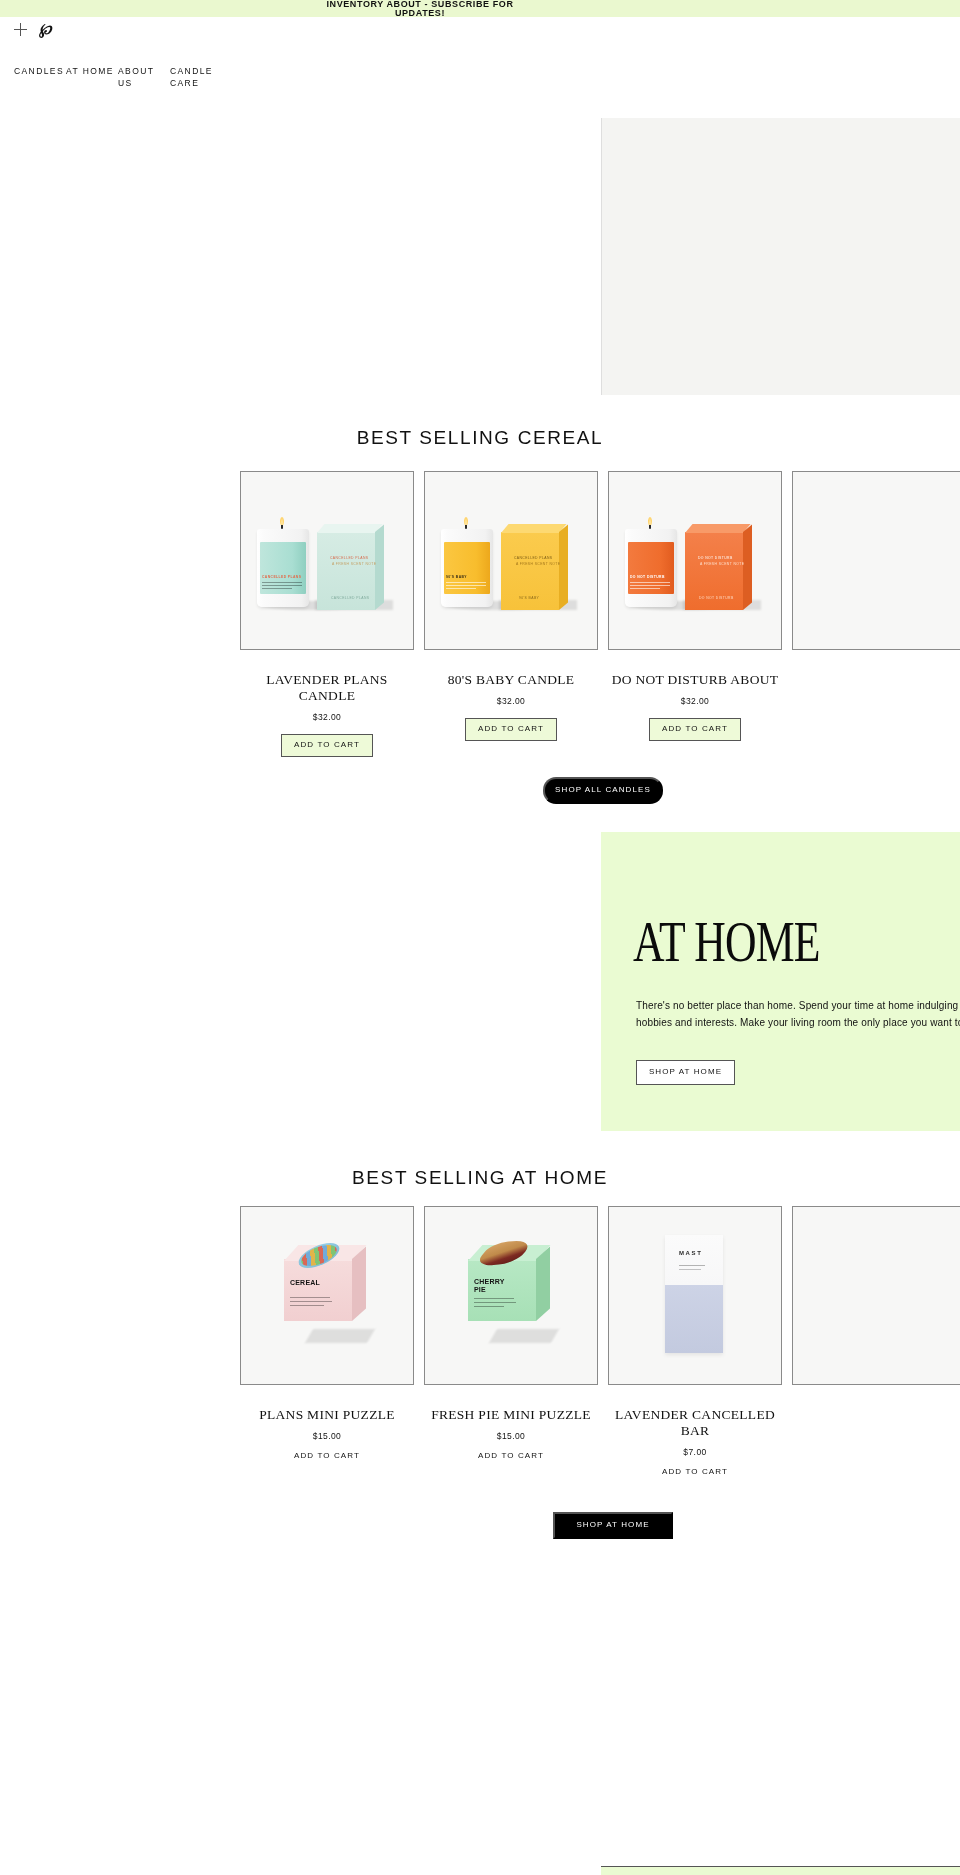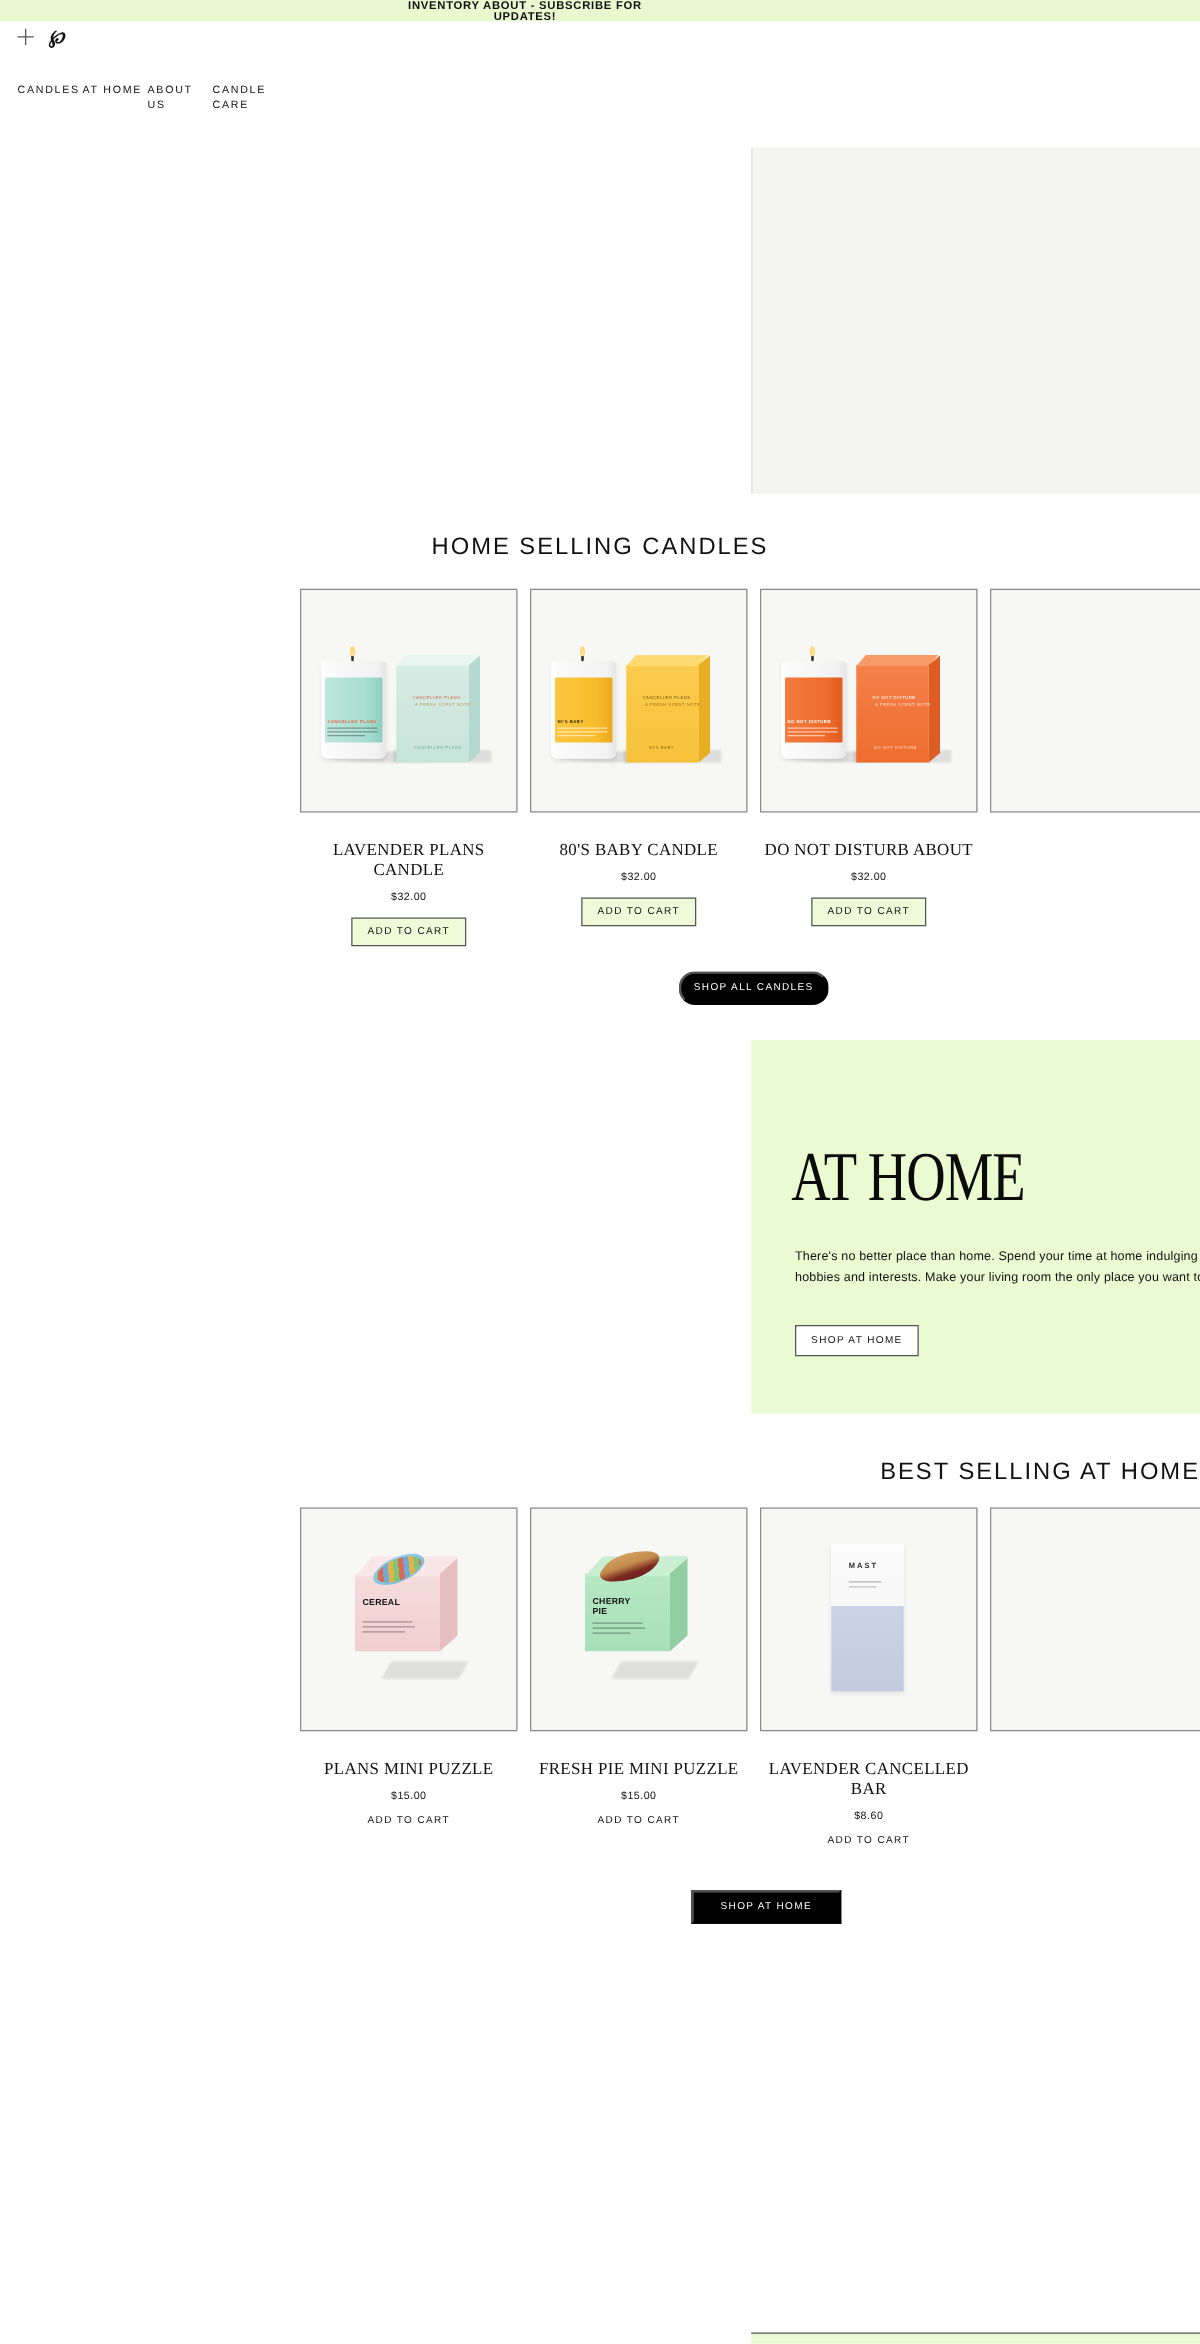--- a/index.html
+++ b/index.html
@@ -314,21 +314,21 @@
 
 <nav class="main-nav">
   <a class="nav-item">CANDLES</a>
   <a class="nav-item">AT HOME</a>
   <a class="nav-item">ABOUT US</a>
   <a class="nav-item">CANDLE CARE</a>
 </nav>
 
 <div class="hero"></div>
 
-<div class="section-heading" style="top:427px;">HOME SELLING CANDLES</div>
+<div class="section-heading" style="top:427px;">BEST SELLING CEREAL</div>
 
 <div class="product-grid" style="top:471px;">
 
   <div class="product-card">
     <div class="product-media">
       <div class="shot">
         <div class="box-shadow-el" style="left:20px;top:129px;width:100px;height:9px;border-radius:50%;"></div>
         <div class="candle-jar" style="left:16px;top:57px;width:52px;height:78px;"></div>
         <div class="candle-label" style="left:19px;top:70px;width:46px;height:52px;background:linear-gradient(to right,#bfe6dc 0%,#a9ded2 70%,#8fcfc0 100%);"></div>
         <div class="tiny-cap" style="left:21px;top:103px;color:#e26a4a;font-weight:700;">CANCELLED PLANS</div>
@@ -417,21 +417,21 @@
 </div>
 
 <button class="cta-dark" style="left:543px;top:777px;border-radius:13px;">SHOP ALL CANDLES</button>
 
 <section class="promo">
   <div class="promo-heading">AT HOME</div>
   <div class="promo-body">There's no better place than home. Spend your time at home indulging in your most recent hobbies and interests. Make your living room the only place you want to be.</div>
   <button class="promo-button">SHOP AT HOME</button>
 </section>
 
-<div class="section-heading" style="top:1167px;text-align:right;">BEST SELLING AT HOME</div>
+<div class="section-heading" style="top:1167px;">BEST SELLING AT HOME</div>
 
 <div class="product-grid" style="top:1206px;">
 
   <div class="product-card">
     <div class="product-media">
       <div class="shot">
         <div class="box-shadow-el" style="left:68px;top:122px;width:62px;height:14px;transform:skewX(-30deg);"></div>
         <div class="puzzle-box" style="left:35px;top:38px;">
           <div class="box-face" style="left:8px;top:14px;width:68px;height:62px;background:linear-gradient(to bottom,#f6dcdc,#f1cfd0);"></div>
           <div class="box-face" style="left:8px;top:0px;width:68px;height:16px;background:#f9e6e6;transform:skewX(-42deg);transform-origin:bottom left;"></div>
@@ -474,21 +474,21 @@
   <div class="product-card">
     <div class="product-media">
       <div class="shot">
         <div class="bar-wrap" style="left:56px;top:28px;width:58px;height:118px;background:linear-gradient(to bottom,#fbfbfb 0%,#f7f7f8 42%,#cdd3e6 42%,#c3cadf 100%);box-shadow:0 2px 4px rgba(0,0,0,.08);"></div>
         <div class="tiny-cap" style="left:70px;top:44px;font-size:6px;letter-spacing:1.6px;color:#2b2b2b;font-weight:600;">MAST</div>
         <div class="micro-line" style="left:70px;top:58px;width:26px;background:rgba(0,0,0,.28);"></div>
         <div class="micro-line" style="left:70px;top:62px;width:22px;background:rgba(0,0,0,.22);"></div>
       </div>
     </div>
     <div class="product-title">LAVENDER CANCELLED BAR</div>
-    <div class="product-price">$8.60</div>
+    <div class="product-price">$7.00</div>
     <button class="atc-text" style="background:none;border:none;cursor:pointer;font-family:inherit;">ADD TO CART</button>
   </div>
 
   <div class="product-card">
     <div class="product-media"></div>
     <div class="product-title"></div>
     <div class="product-price"></div>
   </div>
 </div>
 

